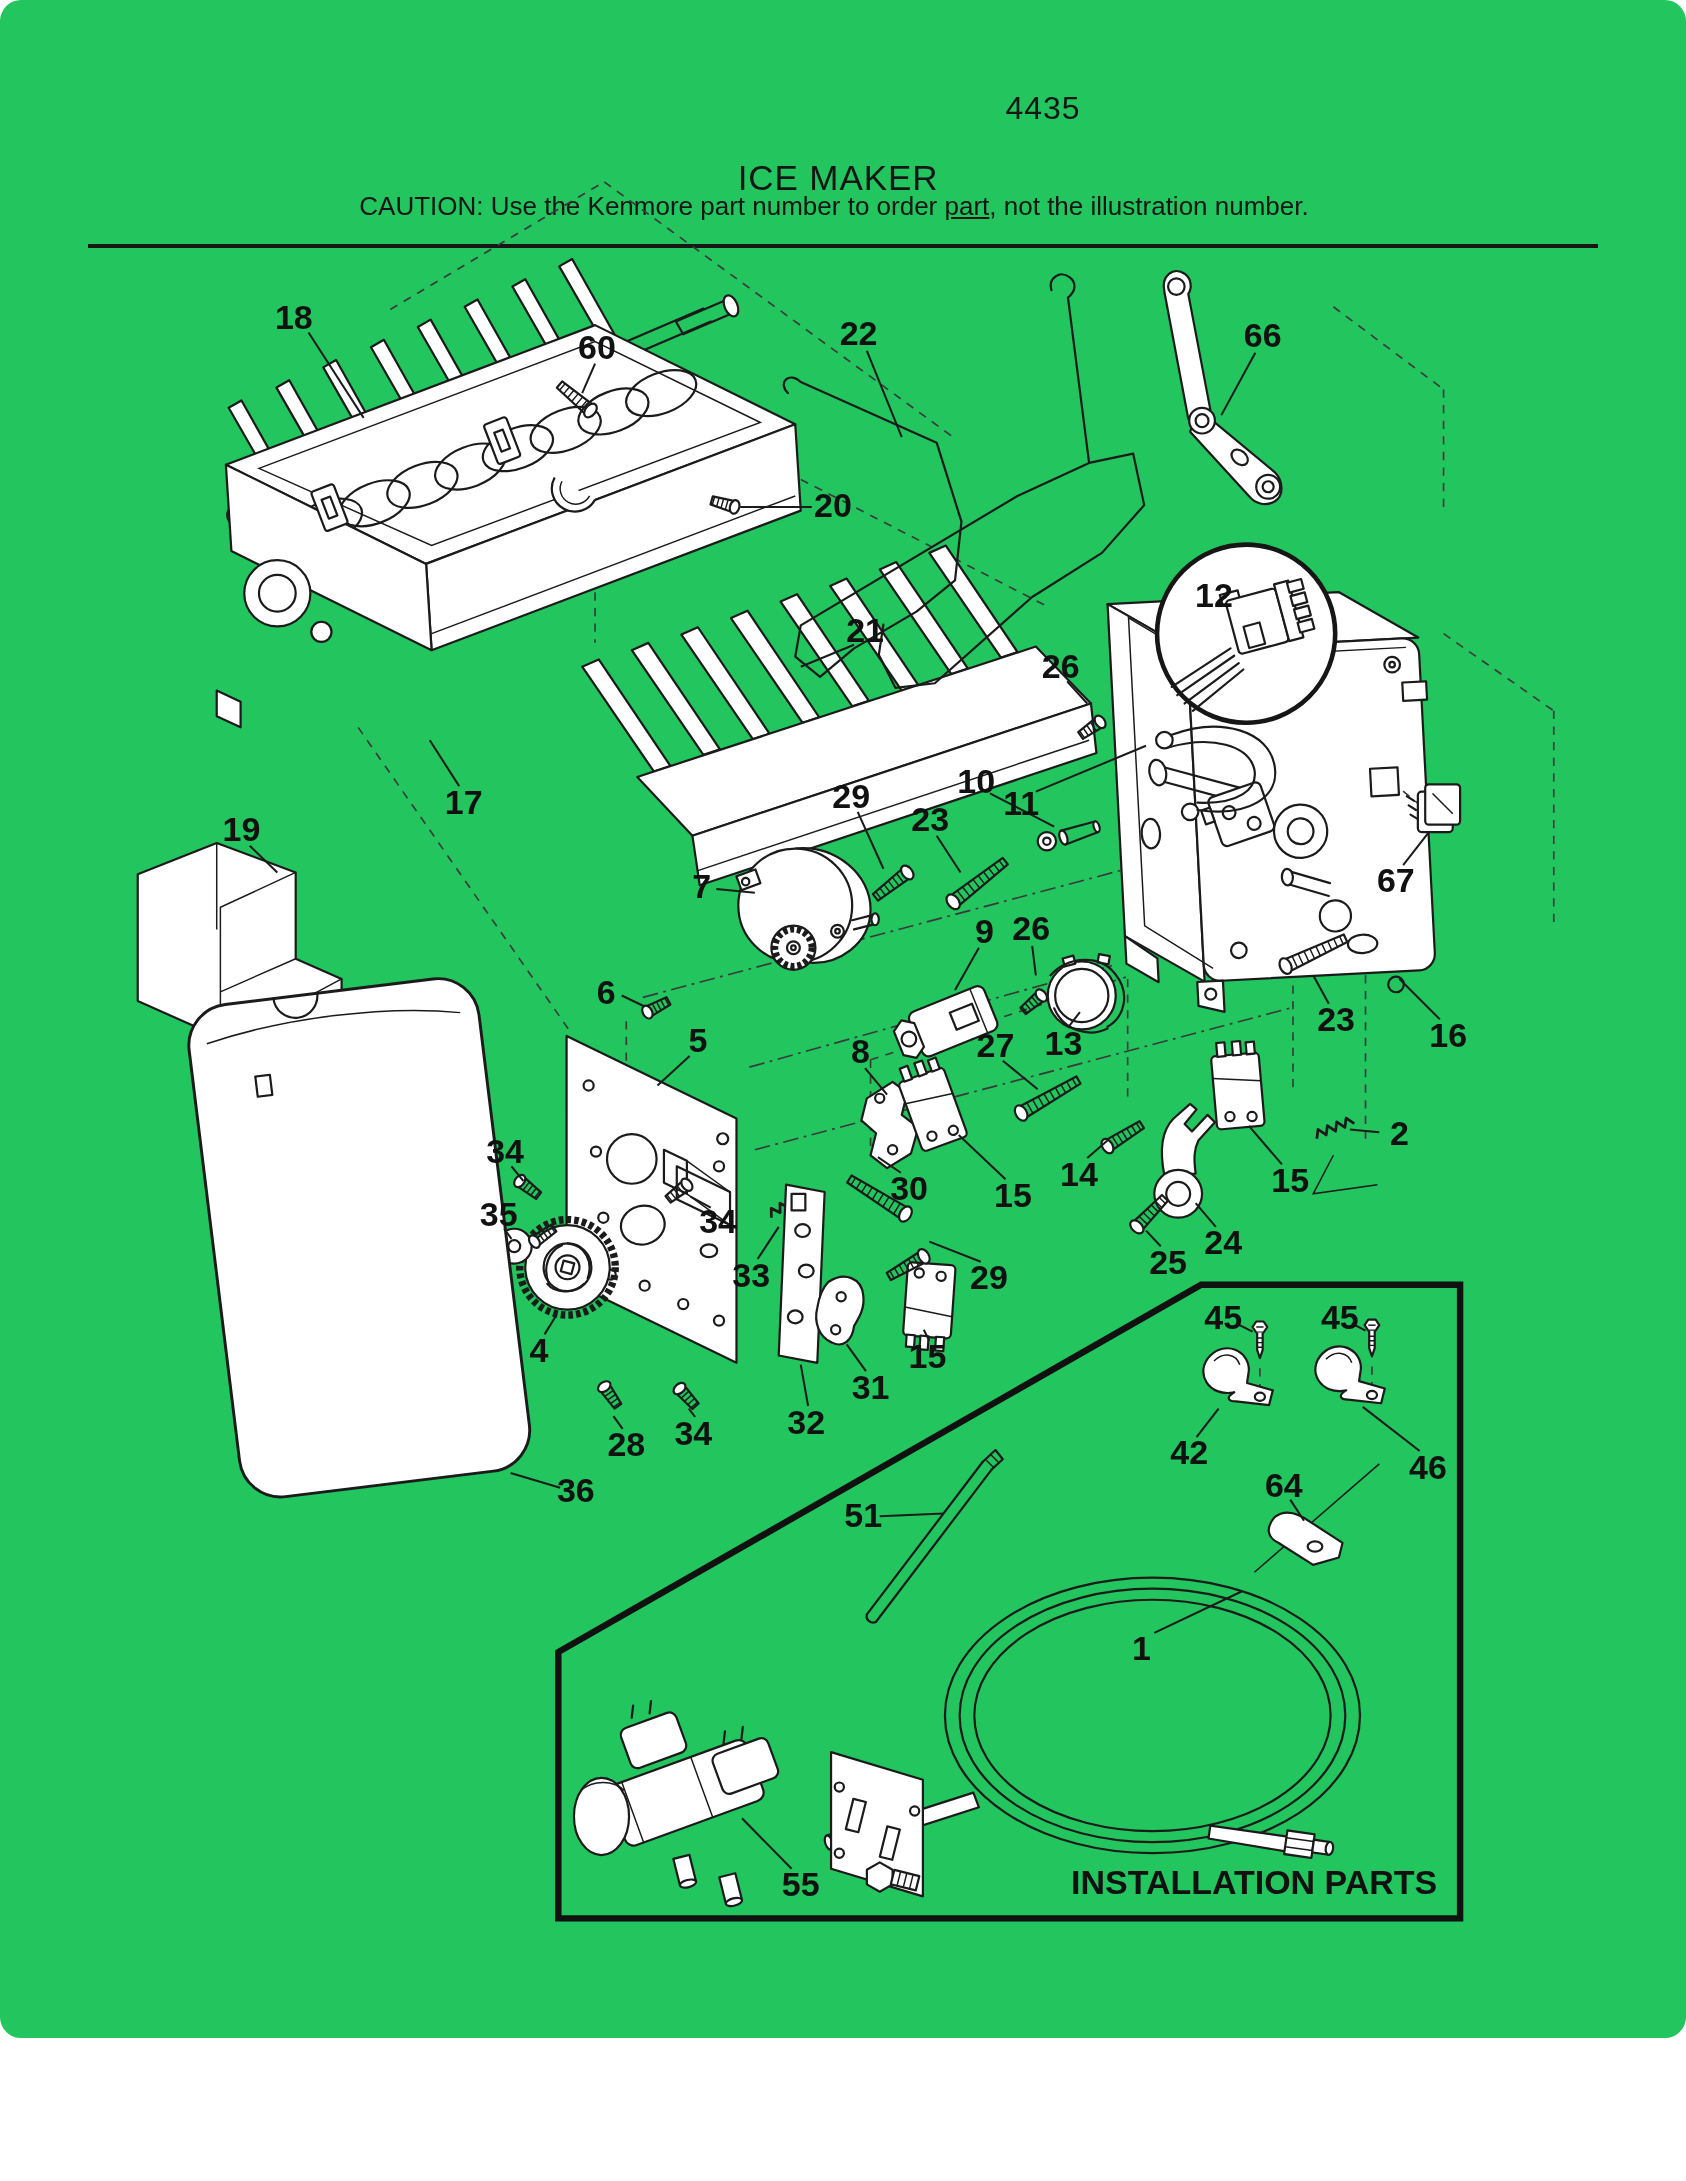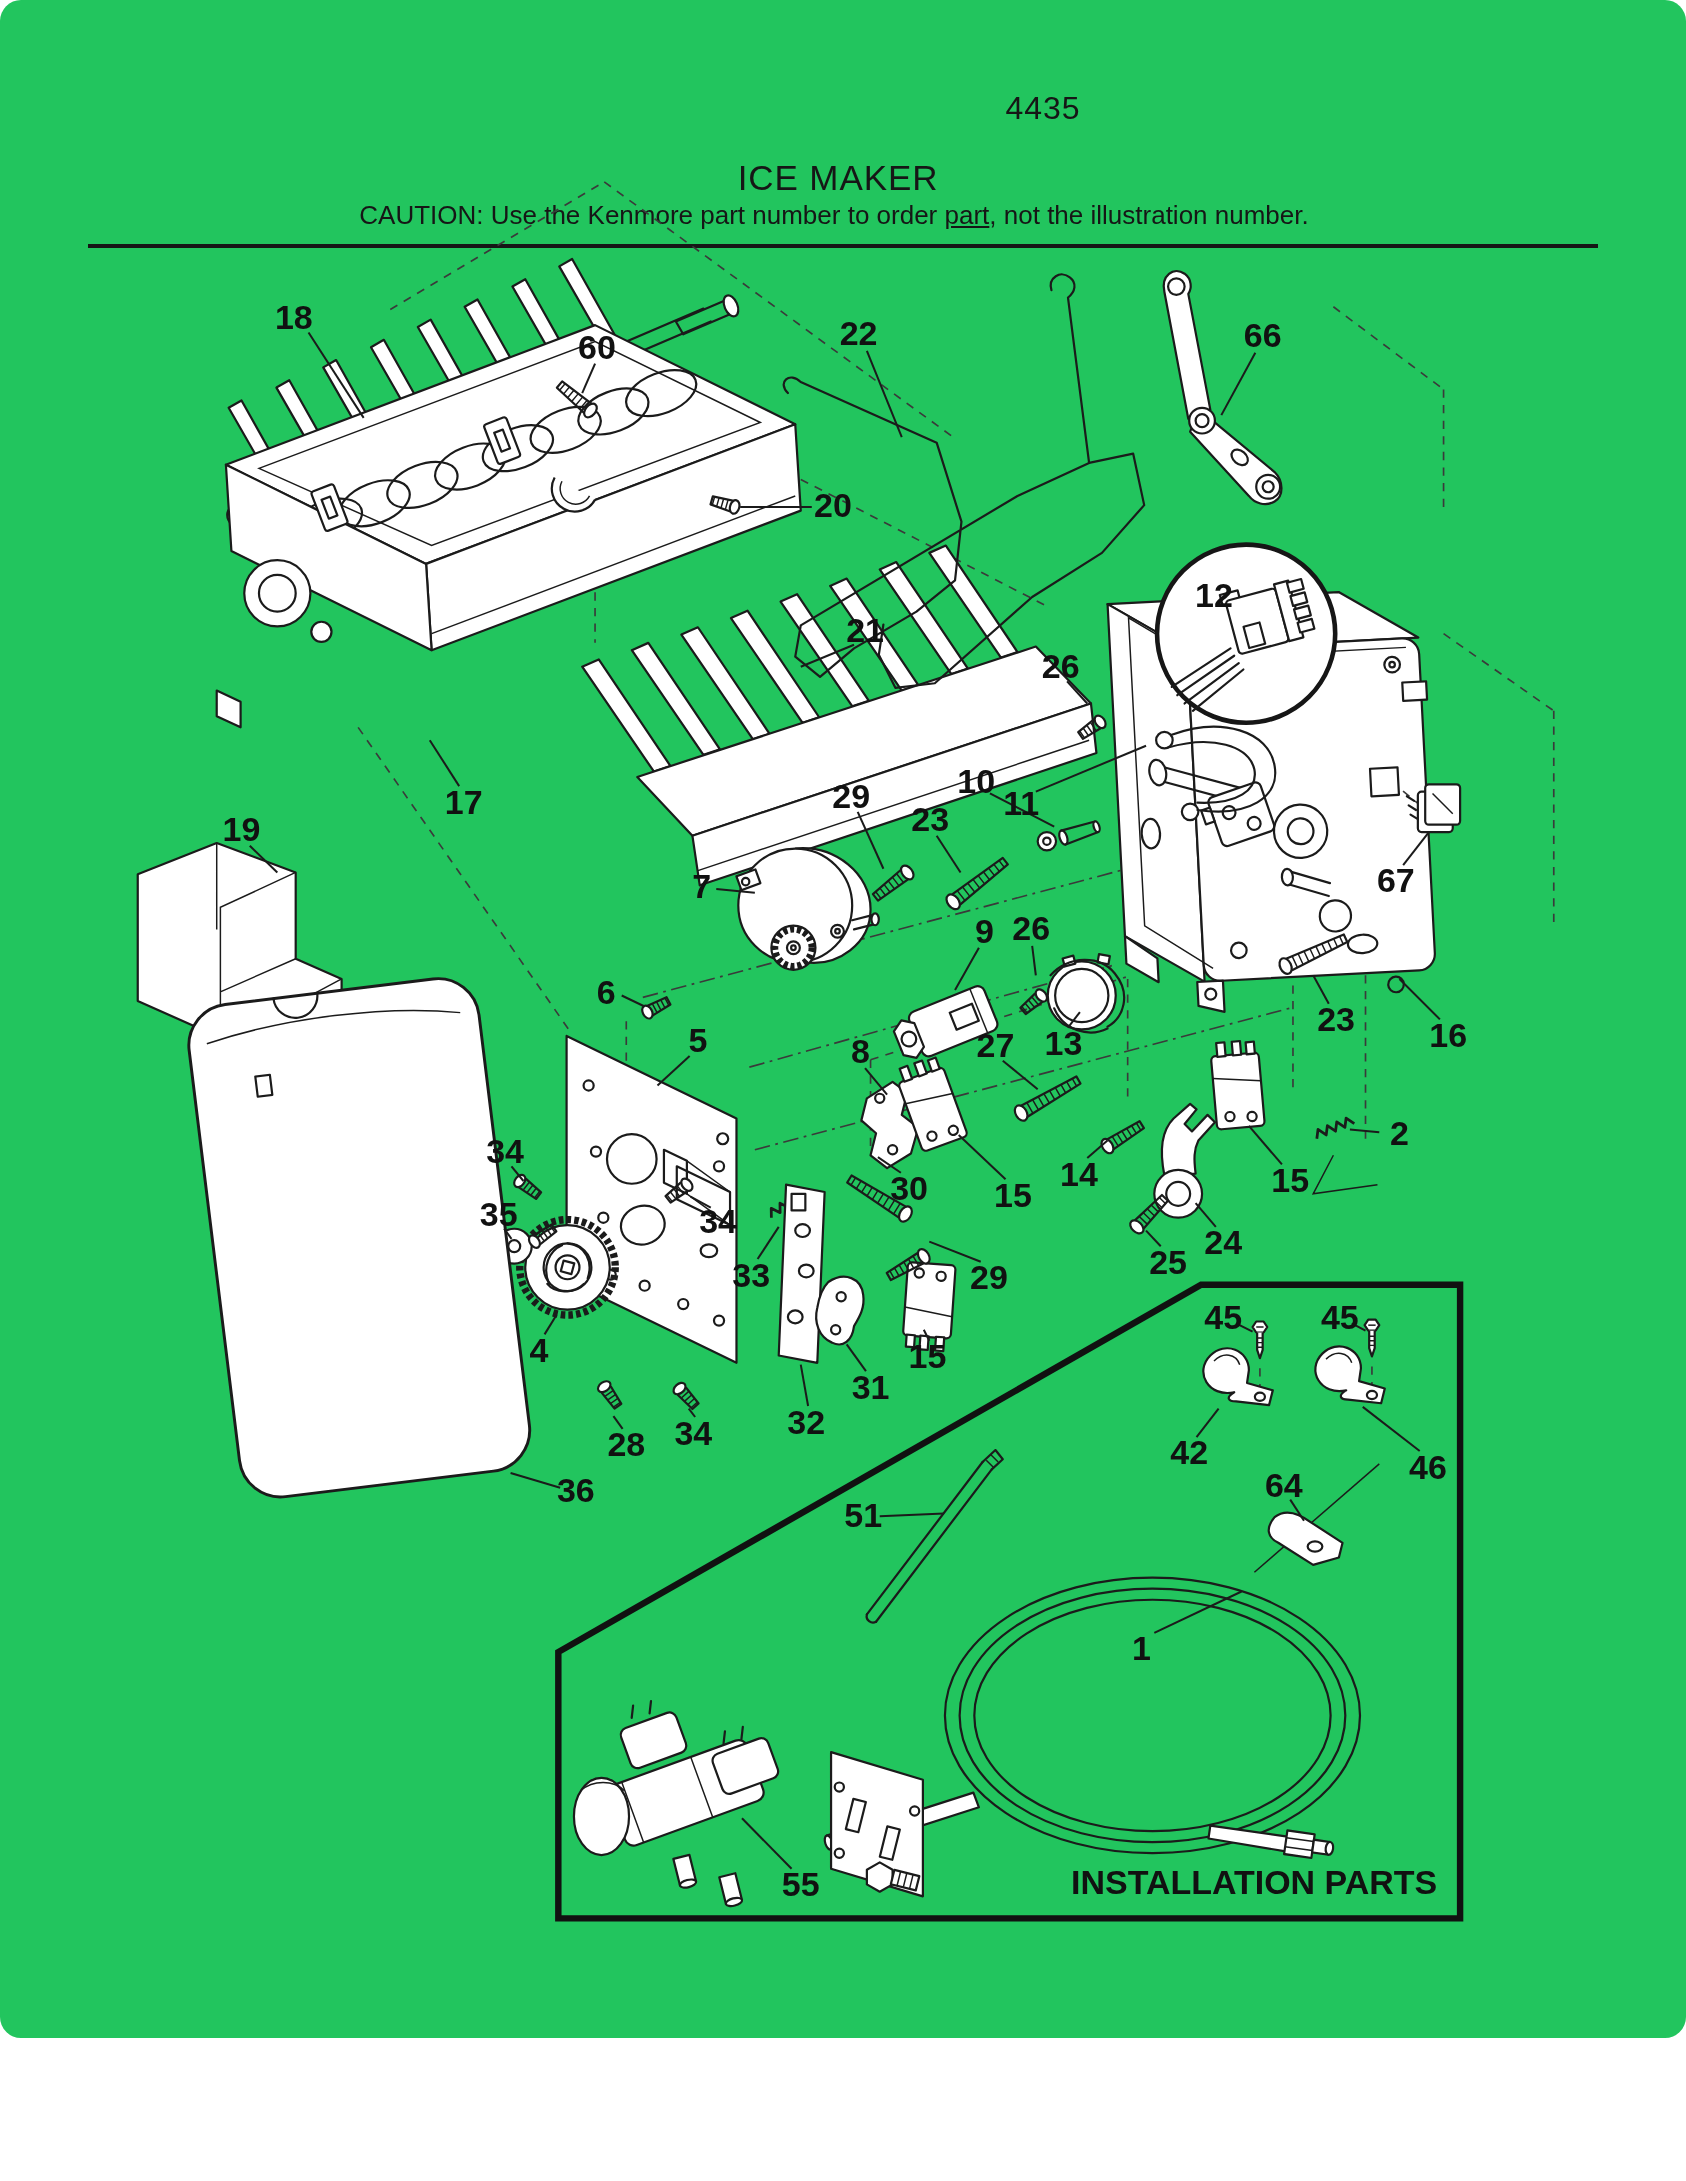--- a/index.html
+++ b/index.html
@@ -2,21 +2,21 @@
 <html style="font-size:14.7px"><head>
 <meta charset="utf-8">
 <style>
   html,body{margin:0;padding:0;background:#ffffff;}
   .page{position:relative;width:1686px;height:2038px;background:#22c55e;overflow:hidden;
         font-family:"Liberation Sans",sans-serif;color:#161616;border-radius:21px;}
   .doc-number{position:absolute;top:90px;left:1043px;transform:translateX(-50%);
         font-size:32px;letter-spacing:0.9px;}
   .title{position:absolute;top:158px;left:838px;transform:translateX(-50%);
         font-size:35px;font-weight:400;letter-spacing:0.9px;}
-  .caution{position:absolute;top:200px;left:834px;transform:translateX(-50%);
+  .caution{position:absolute;top:191px;left:834px;transform:translateX(-50%);
         font-size:26px;white-space:nowrap;}
   .caution .u{text-decoration:underline;}
   .rule{position:absolute;top:244px;left:88px;width:1510px;height:3.7px;background:#161616;}
   .footer-left{position:absolute;top:2063px;left:108px;font-size:31px;margin-left:8px;}
   .footer-page{position:absolute;top:2063px;left:831px;transform:translateX(-50%);font-size:31px;}
   svg#diagram{position:absolute;left:0;top:0;}
   
   .s   {stroke:#1b1b1b;stroke-width:2.4;fill:none;stroke-linejoin:round;stroke-linecap:round;}
   .sf  {stroke:#1b1b1b;stroke-width:2.4;fill:#ffffff;stroke-linejoin:round;}
   .sf3 {stroke:#1b1b1b;stroke-width:3.2;fill:#ffffff;stroke-linejoin:round;}

